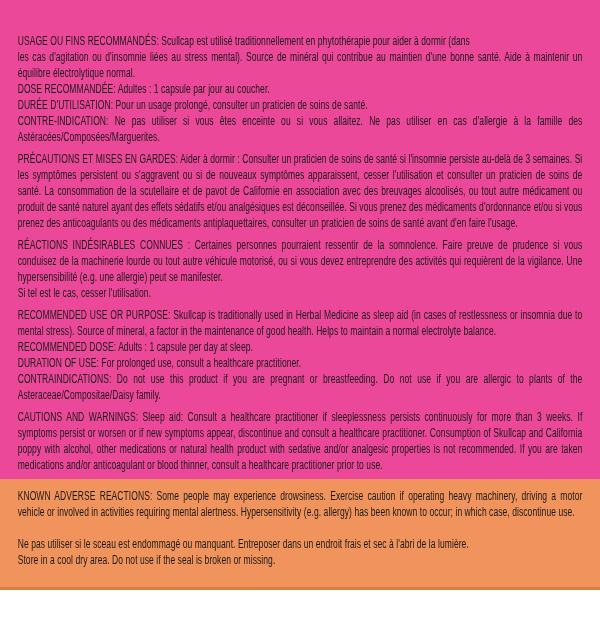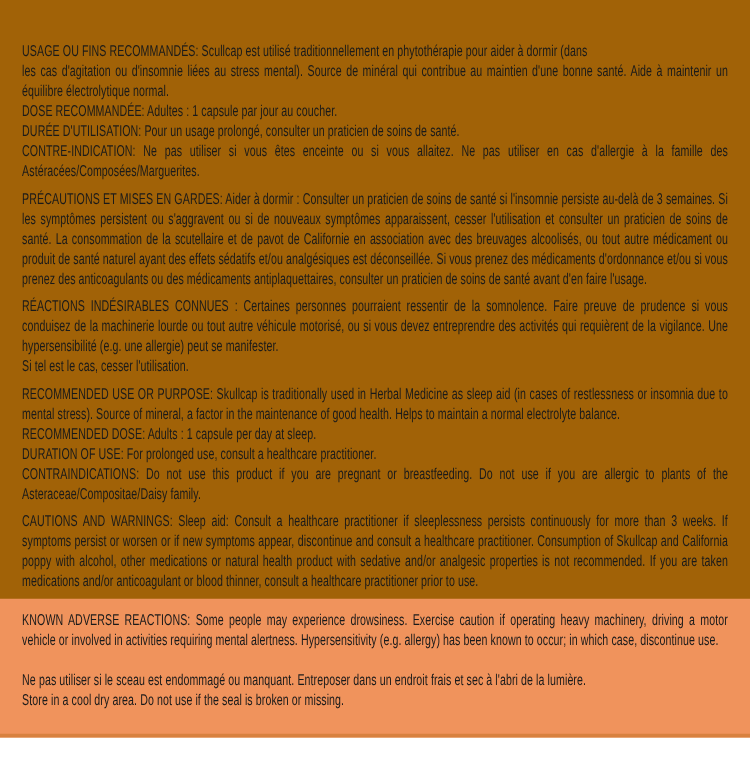--- a/index.html
+++ b/index.html
@@ -9,21 +9,21 @@
   body {
     width: 600px;
     height: 625px;
     overflow: hidden;
     background: #ffffff;
   }
   .sheet {
     position: relative;
     width: 600px;
     height: 539px;
-    background: #a16207;
+    background: #ec4899;
   }
   
   .inner {
     width: 882px;
     transform: scaleX(0.6803);
     transform-origin: 0 0;
     font-family: "Liberation Sans", "DejaVu Sans", sans-serif;
     font-size: 12.5px;
     font-weight: 500;
     line-height: 16px;

